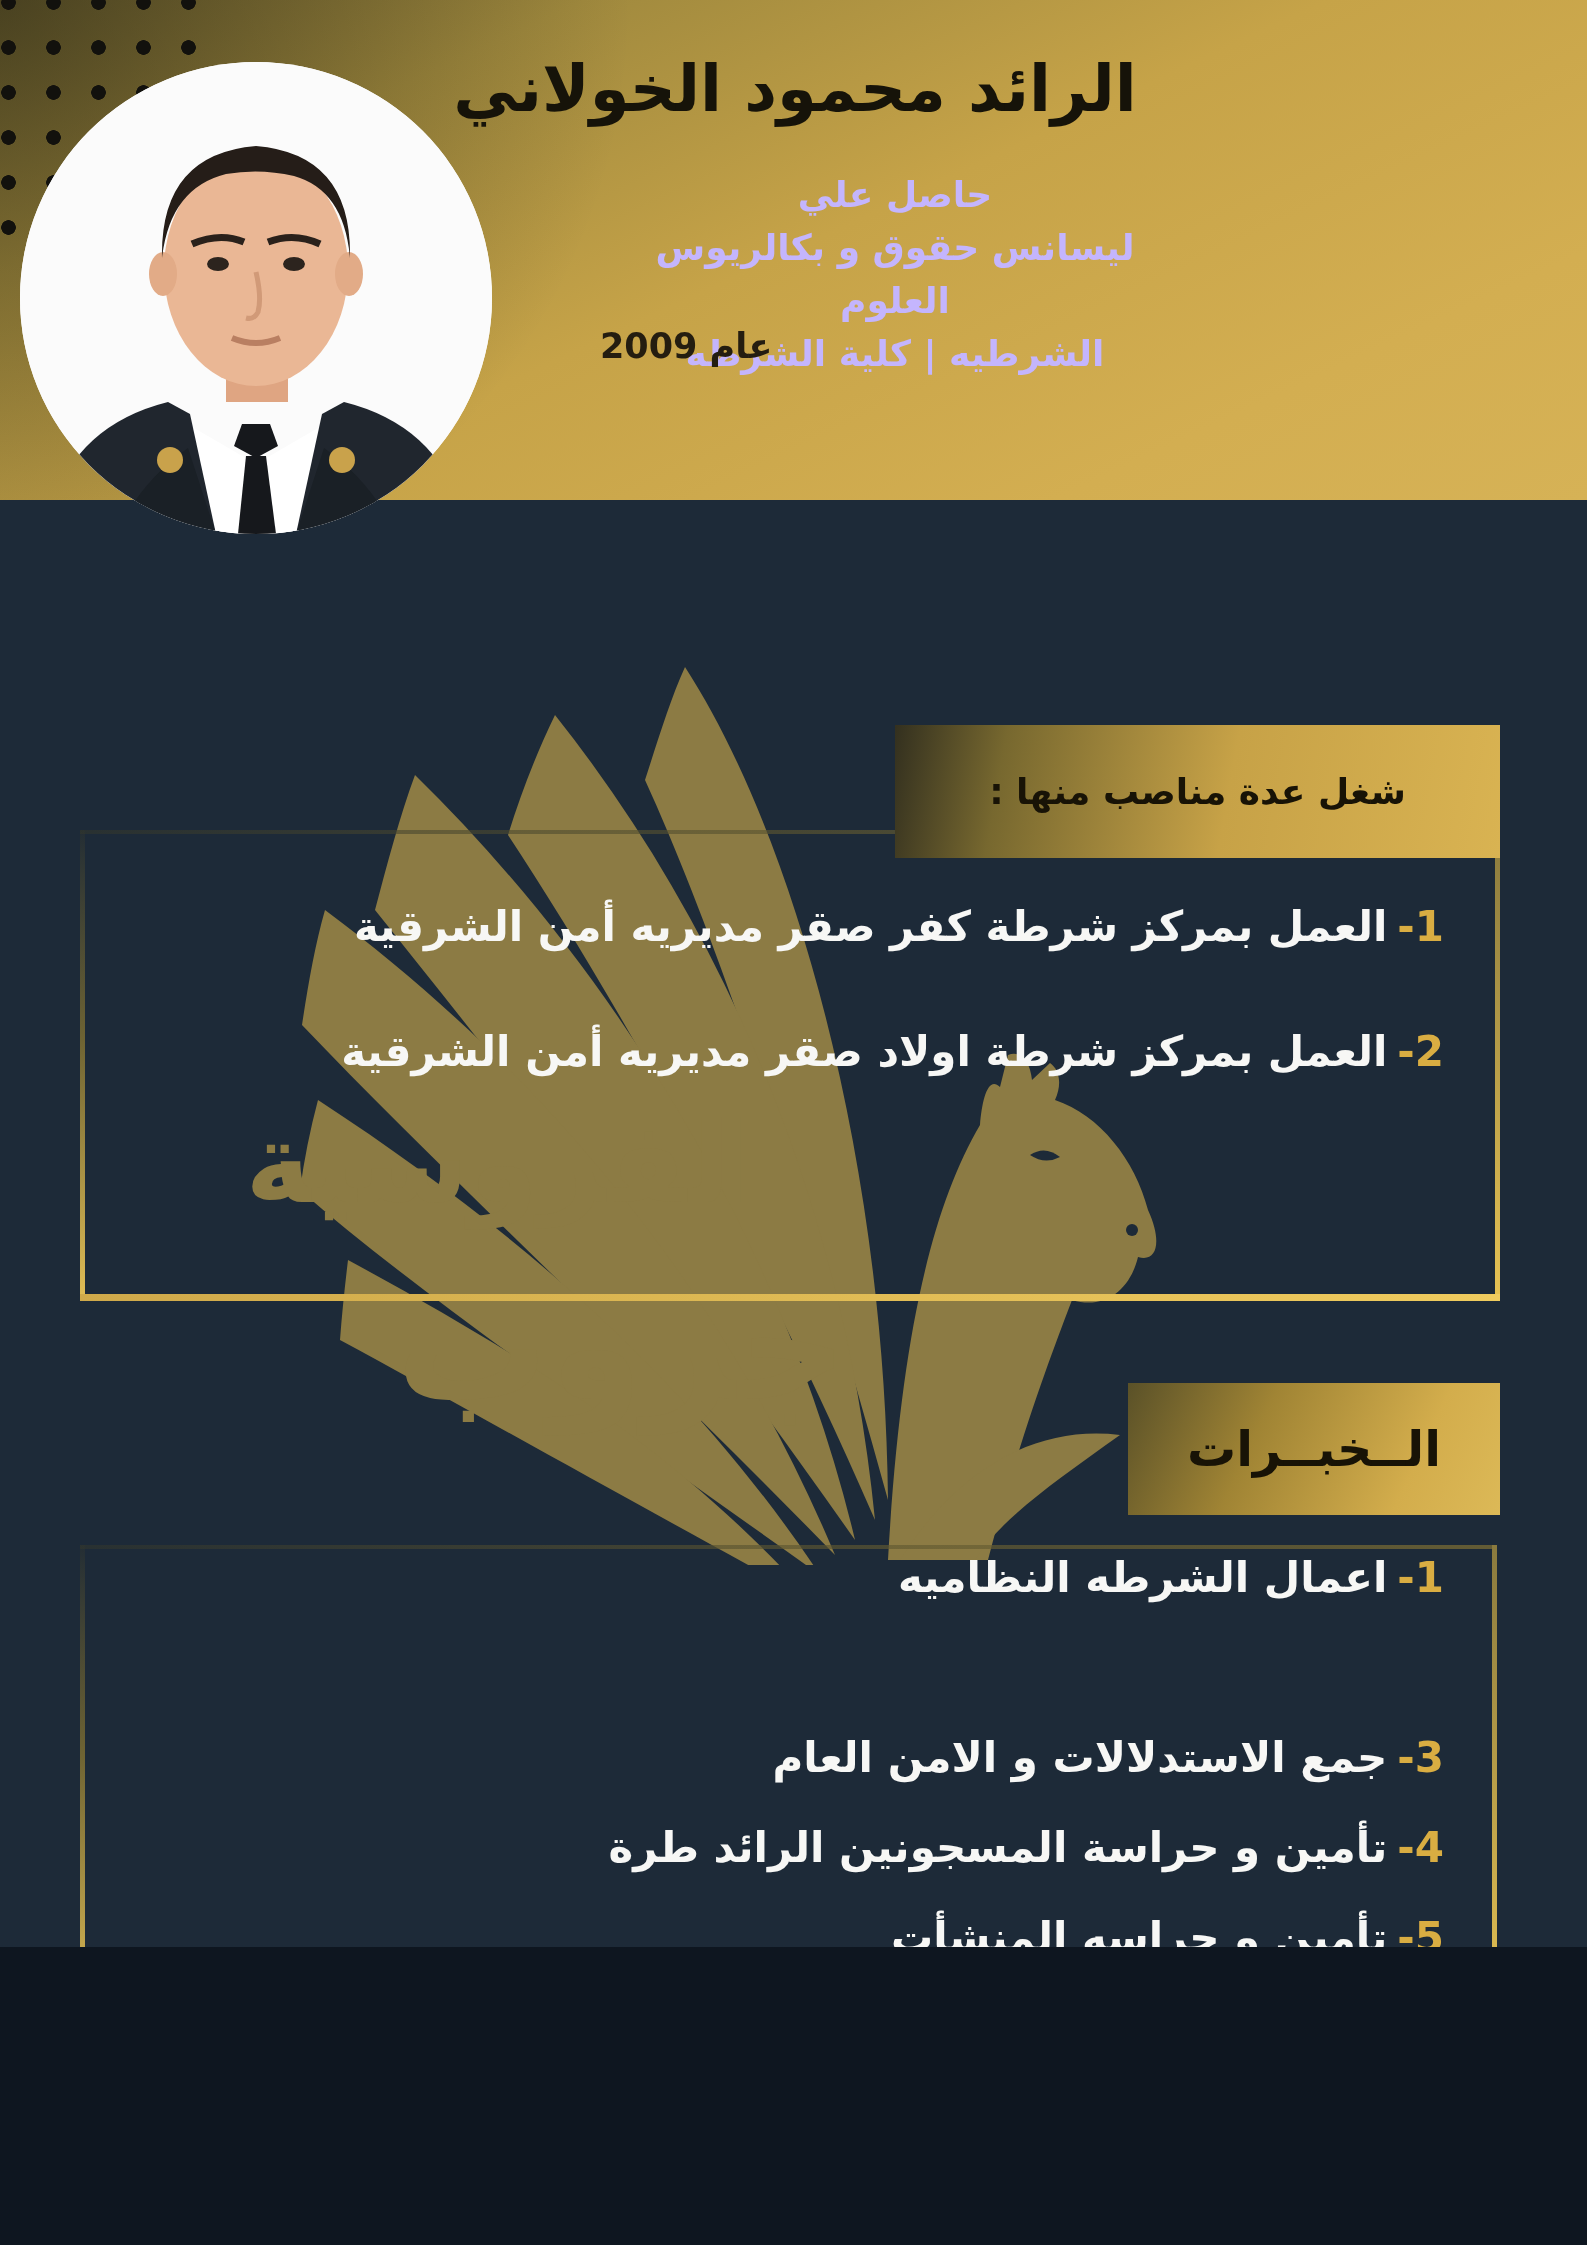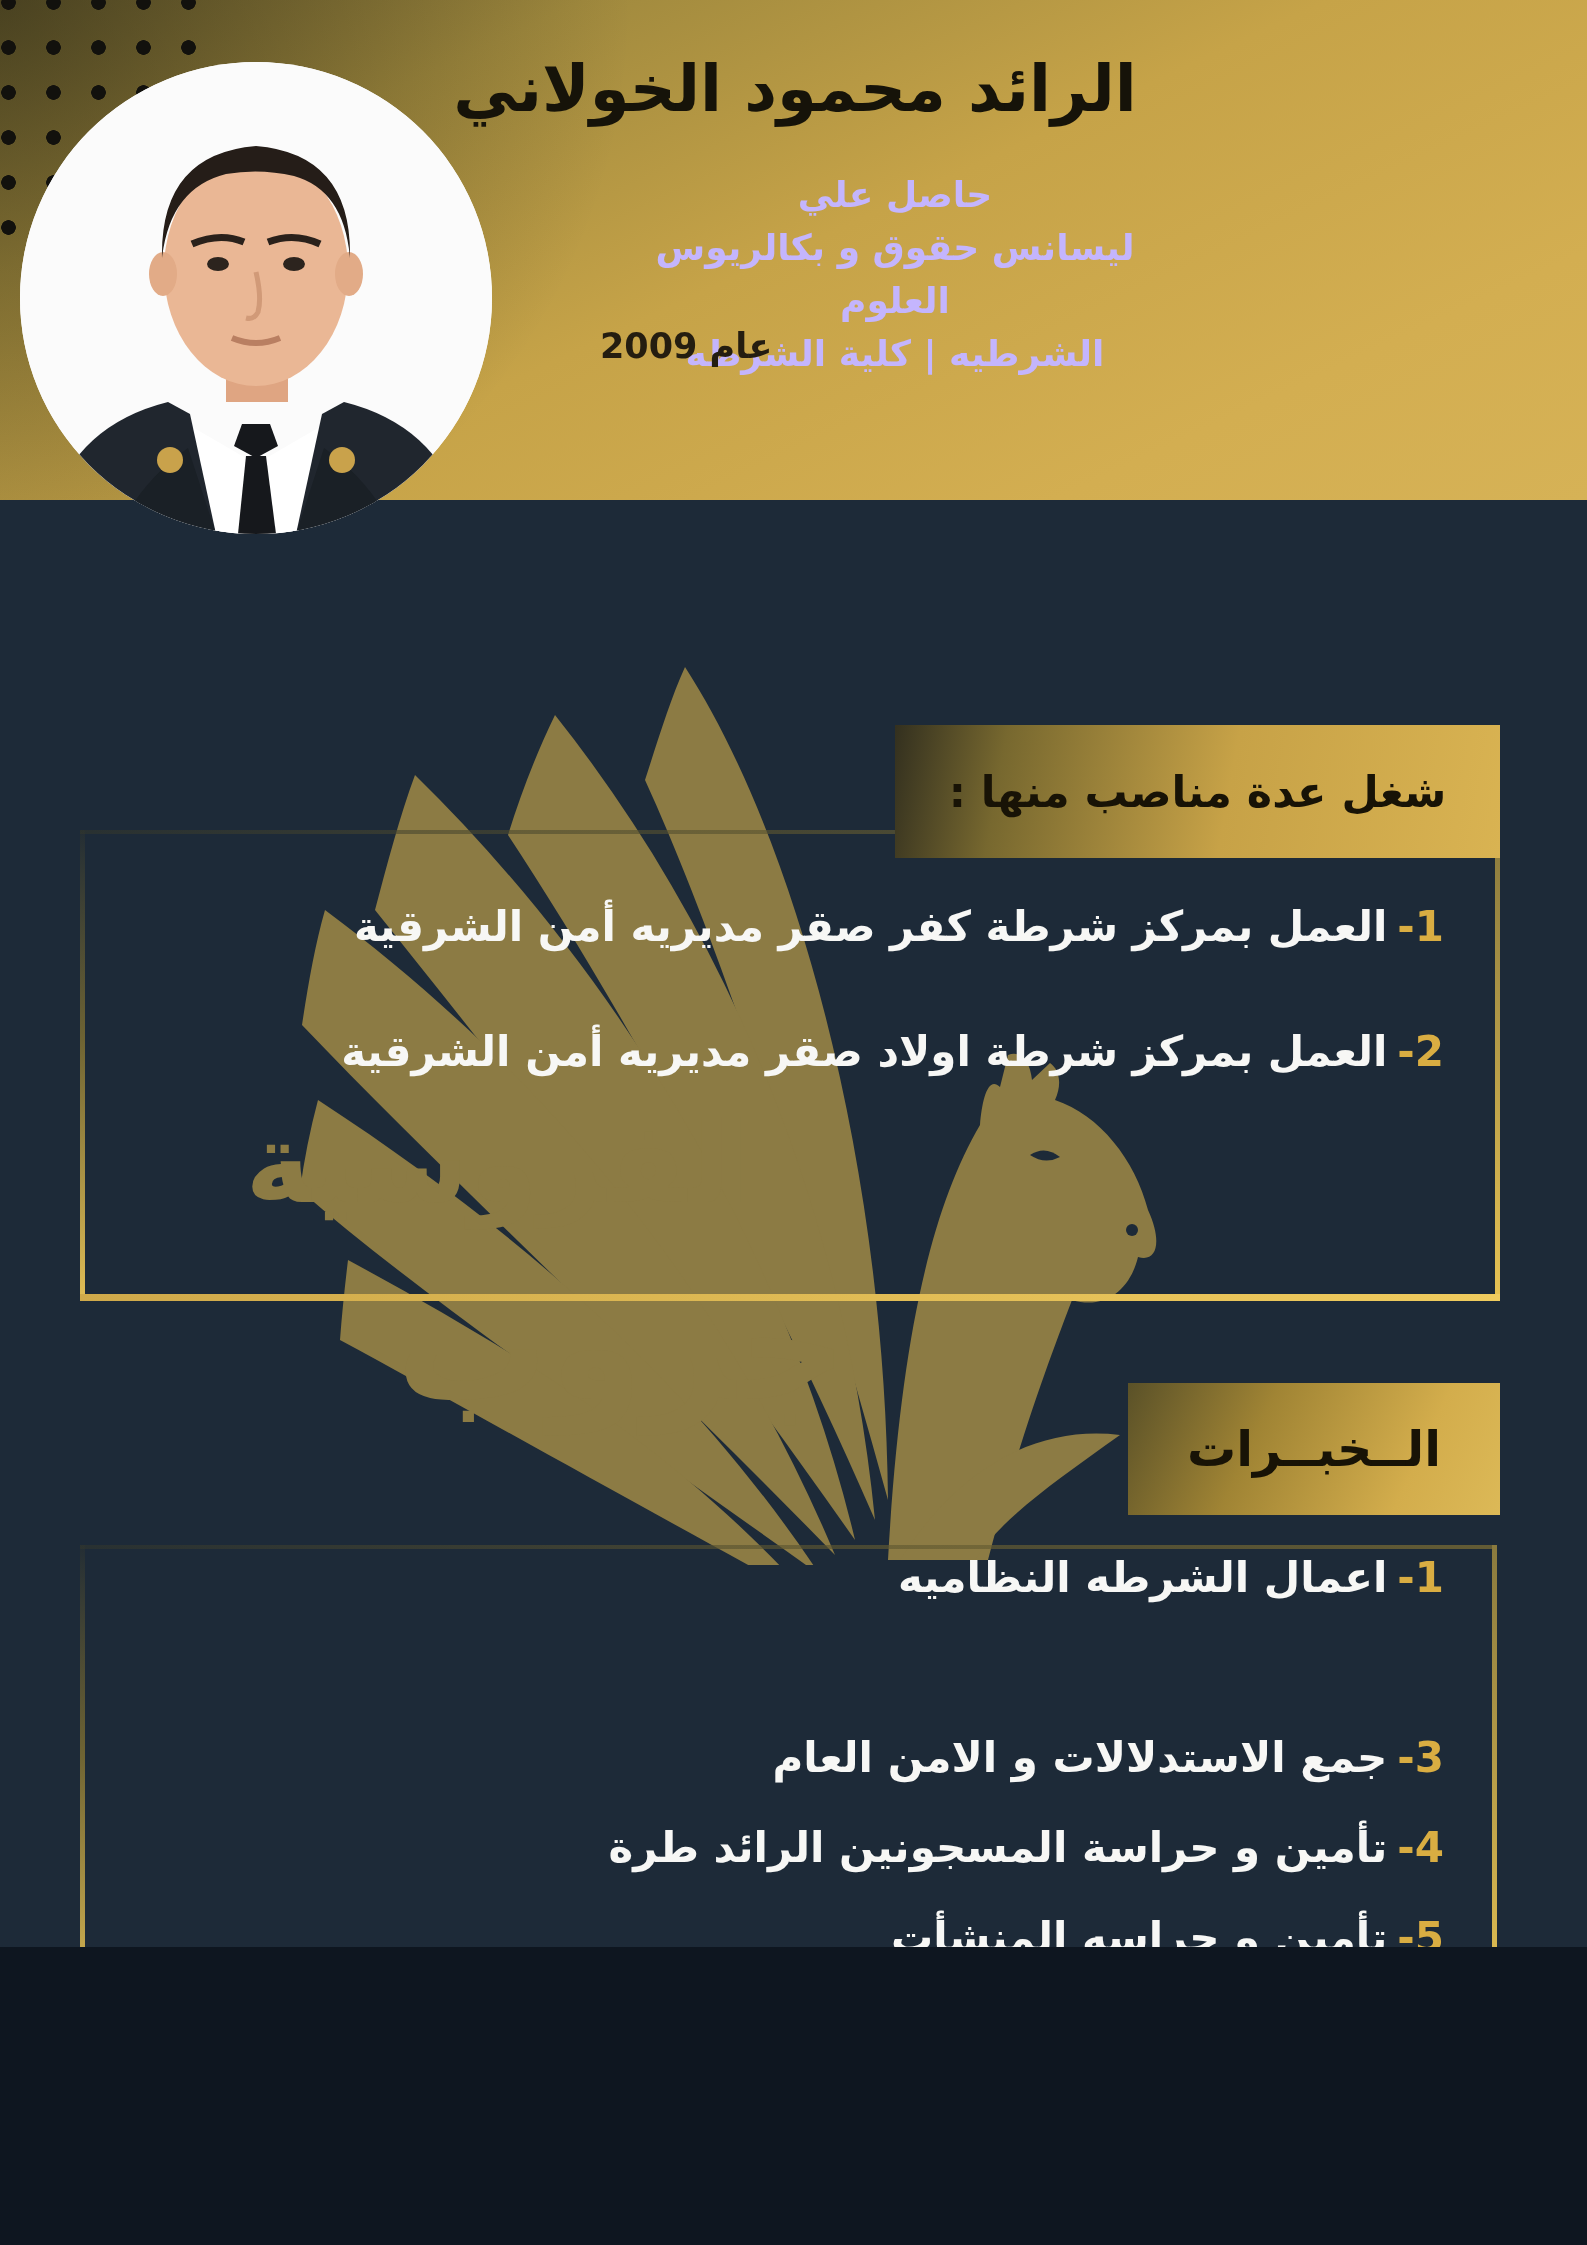--- a/index.html
+++ b/index.html
@@ -41,21 +41,21 @@
   .b1-right{left:1495px;top:830px;width:5px;height:470px;background:linear-gradient(180deg,#8a7a3e,#e6c253);}
   .b1-bottom{left:80px;top:1294px;width:1420px;height:7px;background:linear-gradient(90deg,#cfa94a,#efcb5e);}
   .b2-top{left:80px;top:1545px;width:1417px;height:4px;background:linear-gradient(90deg,rgba(50,54,44,.55),rgba(122,108,52,.75));}
   .b2-left{left:80px;top:1545px;width:5px;height:470px;background:linear-gradient(180deg,rgba(50,54,44,.3),#6f6433 45%,#e0bd55 100%);}
   .b2-right{left:1492px;top:1545px;width:5px;height:470px;background:linear-gradient(180deg,#8a7a3e,#e6c253);}
   .b2-bottom{left:80px;top:2009px;width:1417px;height:7px;background:linear-gradient(90deg,#cfa94a,#efcb5e);}
 
   
   .hbox{position:absolute;z-index:3;display:flex;align-items:center;justify-content:center;
     direction:rtl;color:#181306;font-weight:bold;}
-  .hbox1{left:895px;top:725px;width:605px;height:133px;font-size:43px;
+  .hbox1{left:895px;top:725px;width:605px;height:133px;font-size:36px;
     background:linear-gradient(100deg,#33301f 0%,#77682f 18%,#c7a247 55%,#d9b352 100%);}
   .hbox2{left:1128px;top:1383px;width:372px;height:132px;font-size:49px;
     background:linear-gradient(115deg,#5a5128 0%,#a08434 35%,#d3ad4c 75%,#dcb957 100%);}
 
   
   .item{position:absolute;left:92px;width:1352px;z-index:3;direction:rtl;text-align:right;
     font-size:42px;font-weight:bold;color:#f7f7f5;white-space:nowrap;}
   .item .num{color:#d9ad42;margin-inline-end:10px;}
   .i1-0{top:902px;} .i1-1{top:1027px;}
   .e-0{top:1553px;} .e-1{top:1643px;} .e-2{top:1733px;} .e-3{top:1823px;} .e-4{top:1913px;}

